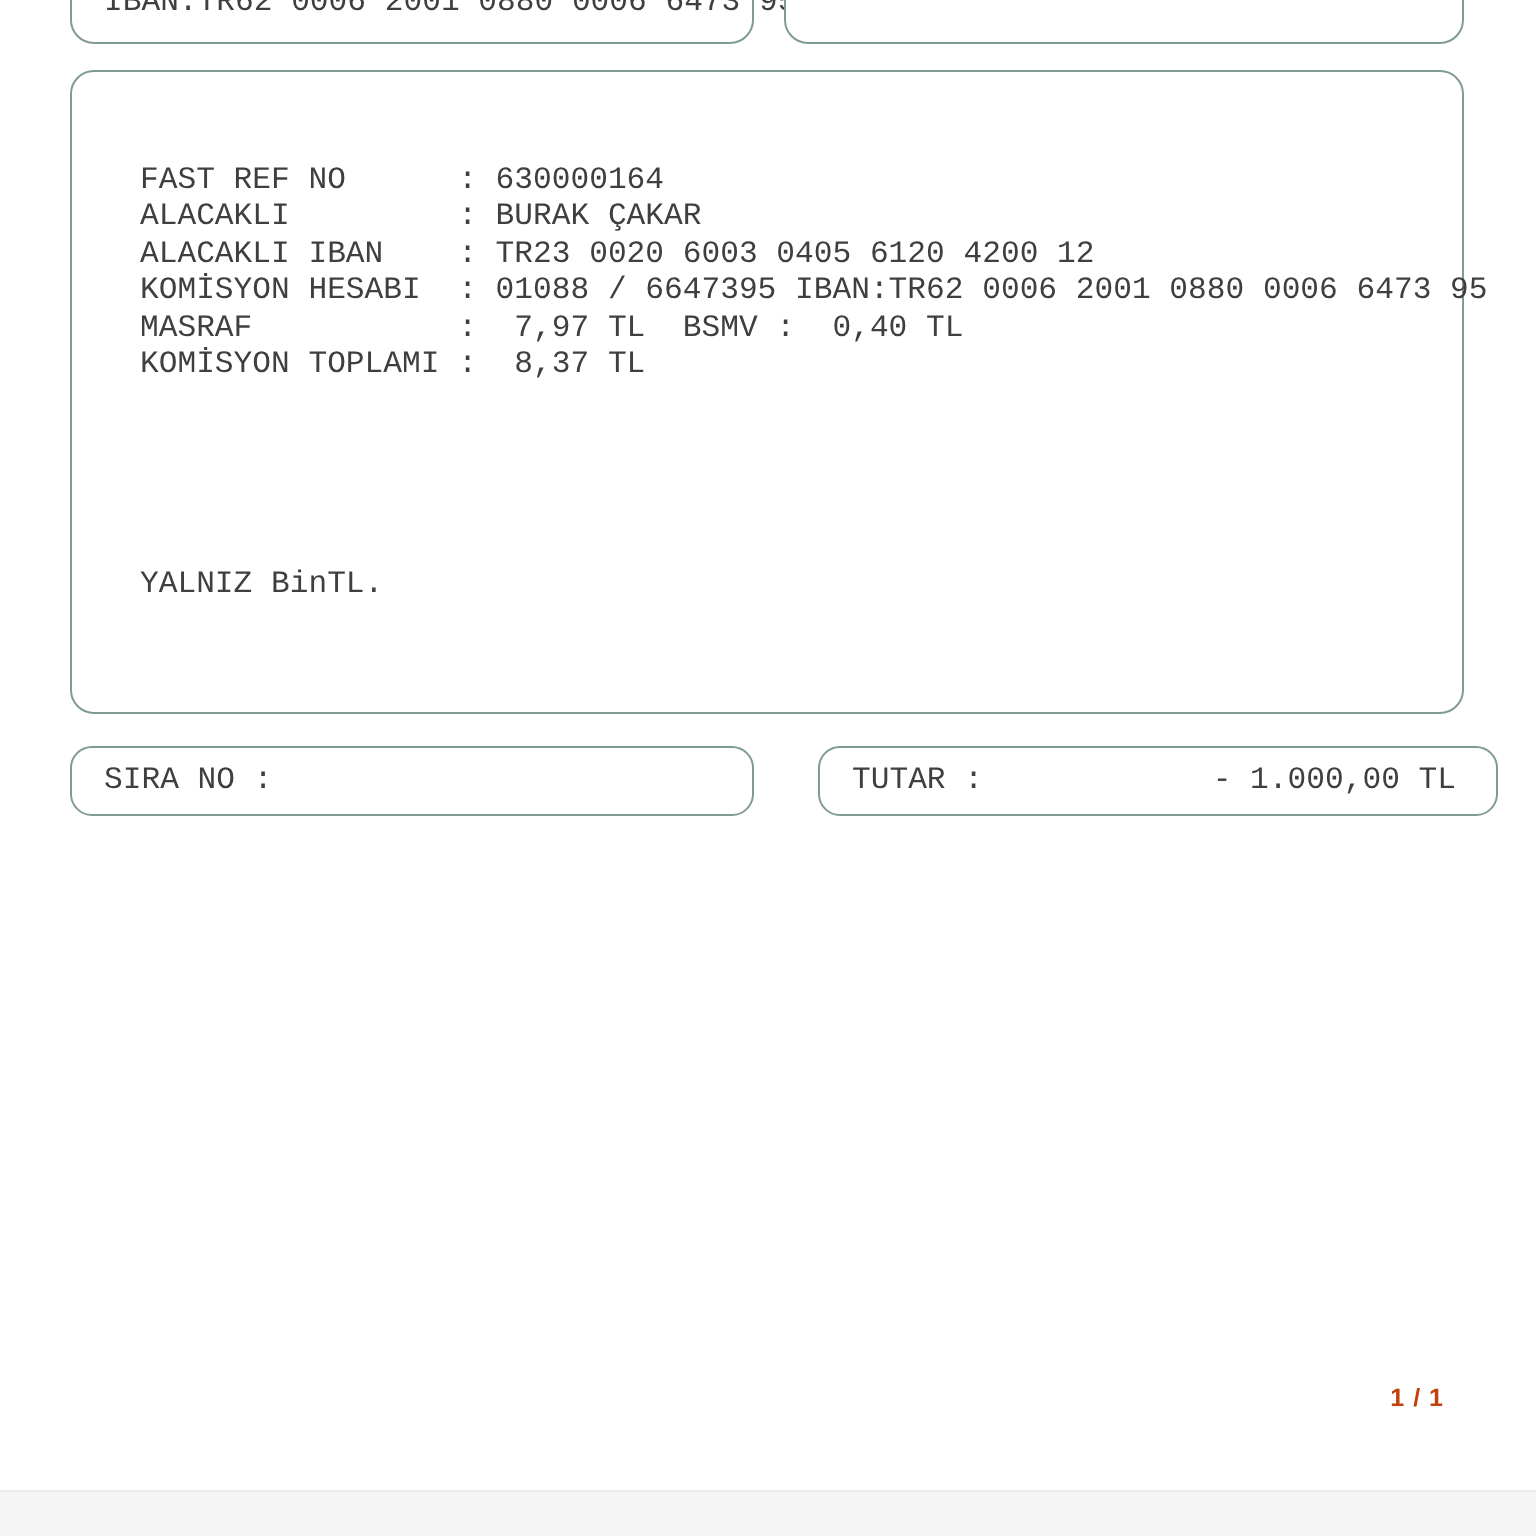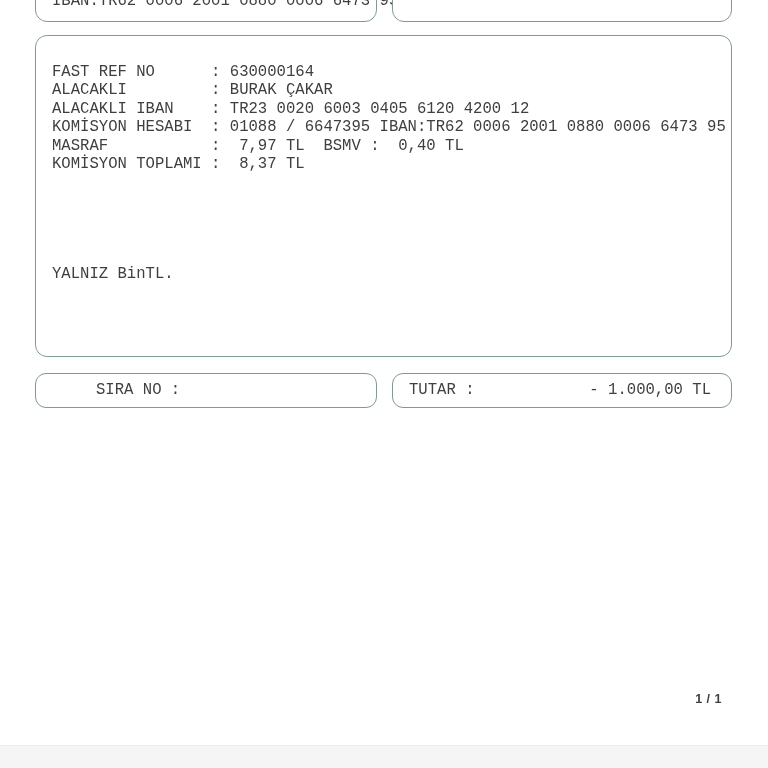--- a/index.html
+++ b/index.html
@@ -40,49 +40,49 @@
   }
   .box-top-right {
     left: 392px; top: -38px;
     width: 340px; height: 60px;
   }
   .box-main {
     left: 35px; top: 35px;
     width: 697px; height: 322px;
   }
   .box-main pre {
-    margin: 0;
+    margin: 18px;
     padding: 27px 10px 0 16px;
     white-space: pre;
   }
   .box-bottom-left {
     left: 35px; top: 373px;
     width: 342px; height: 35px;
     border-radius: 11px;
     display: flex;
     align-items: center;
     padding: 0 14px 0 16px;
   }
-  .box-bottom-left .label { margin-right: 9px; white-space: pre; margin-left: 44px; }
+  .box-bottom-left .label { margin-right: 9px; white-space: pre; }
   .box-bottom-right {
-    left: 392px; top: 373px;
+    left: 409px; top: 373px;
     width: 340px; height: 35px;
     border-radius: 11px;
     display: flex;
     align-items: center;
     justify-content: space-between;
     padding: 0 20px 0 16px;
   }
   .page-number {
     position: absolute;
     top: 692px;
     right: 46px;
     font-size: 12.5px;
     font-weight: bold;
-    color: #404040;
+    color: #c2410c;
     letter-spacing: 0.5px;
   }
   .footer-bar {
     position: absolute;
     left: 0; bottom: 0;
     width: 768px; height: 22px;
     background: var(--footer-color, #f5f5f5);
     border-top: 1px solid #ececec;
   }
 </style>

